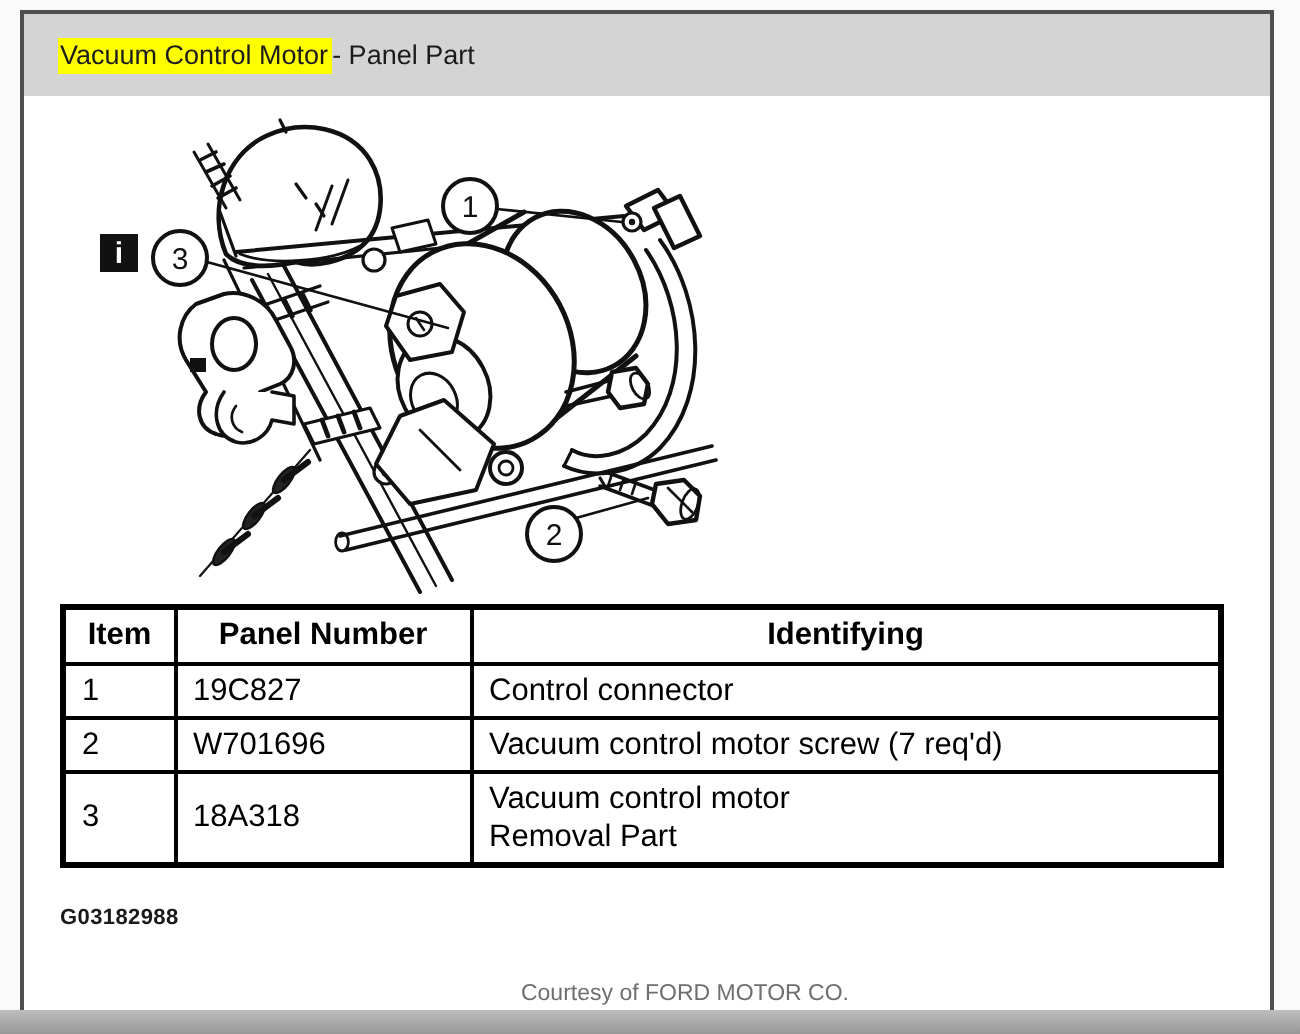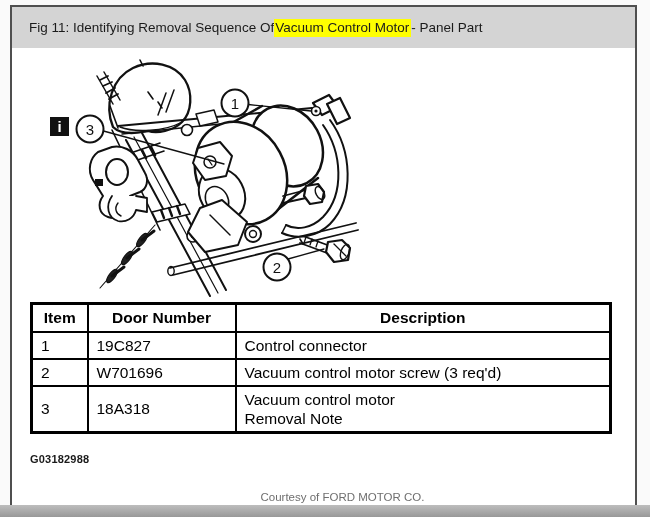--- a/index.html
+++ b/index.html
@@ -39,21 +39,20 @@
   svg text.callout-num { font-family:"Liberation Sans", sans-serif; font-size:15px; fill:#111; }
   svg text.info-glyph  { font-family:"Liberation Sans", sans-serif; font-size:15px;
                          font-weight:bold; fill:#fff; }
 </style>
 </head>
 <body>
 
 <div class="frame">
 
   <div class="titlebar">
-    <span>Fig 11: Identifying Removal Sequence Of </span>
       <mark>Vacuum Control Motor</mark>
       <span> - Panel Part</span>
   </div>
 
   <svg class="diagram" viewBox="40 58 322 244" fill="none" stroke="#111" stroke-width="2" stroke-linecap="round" stroke-linejoin="round">
 
     <g>
       <path d="M113,127 C104,105 112,78 133,68 C152,59 175,64 185,80 C193,93 192,112 182,122 C173,131 157,134 148,131 C134,134 120,134 113,127 Z" fill="#fff" stroke-width="2.3"></path>
       <path d="M120,127 C135,133 165,131 180,123" stroke-width="1.4"></path>
       <path d="M148,92 L153,99 M158,102 L162,108 M140,60 L143,66" stroke-width="1.6"></path>
@@ -193,41 +192,41 @@
 
   <table class="parts-table">
     <colgroup>
         <col class="col-item">
         <col class="col-part">
         <col>
       </colgroup>
     <thead>
       <tr>
         <th>Item</th>
-        <th>Door Number</th>
-        <th>Description</th>
+        <th>Panel Number</th>
+        <th>Identifying</th>
       </tr>
     </thead>
     <tbody>
       <tr>
         <td>1</td>
         <td>19C827</td>
         <td>Control connector</td>
       </tr>
       <tr>
         <td>2</td>
         <td>W701696</td>
-        <td>Vacuum control motor screw (3 req'd)</td>
+        <td>Vacuum control motor screw (7 req'd)</td>
       </tr>
       <tr>
         <td>3</td>
         <td>18A318</td>
         <td>
           <div>Vacuum control motor</div>
-          <div>Removal Note</div>
+          <div>Removal Part</div>
         </td>
       </tr>
     </tbody>
   </table>
 
   <div class="fig-code">G03182988</div>
 
   <div class="credit">Courtesy of FORD MOTOR CO.</div>
 </div>
 

